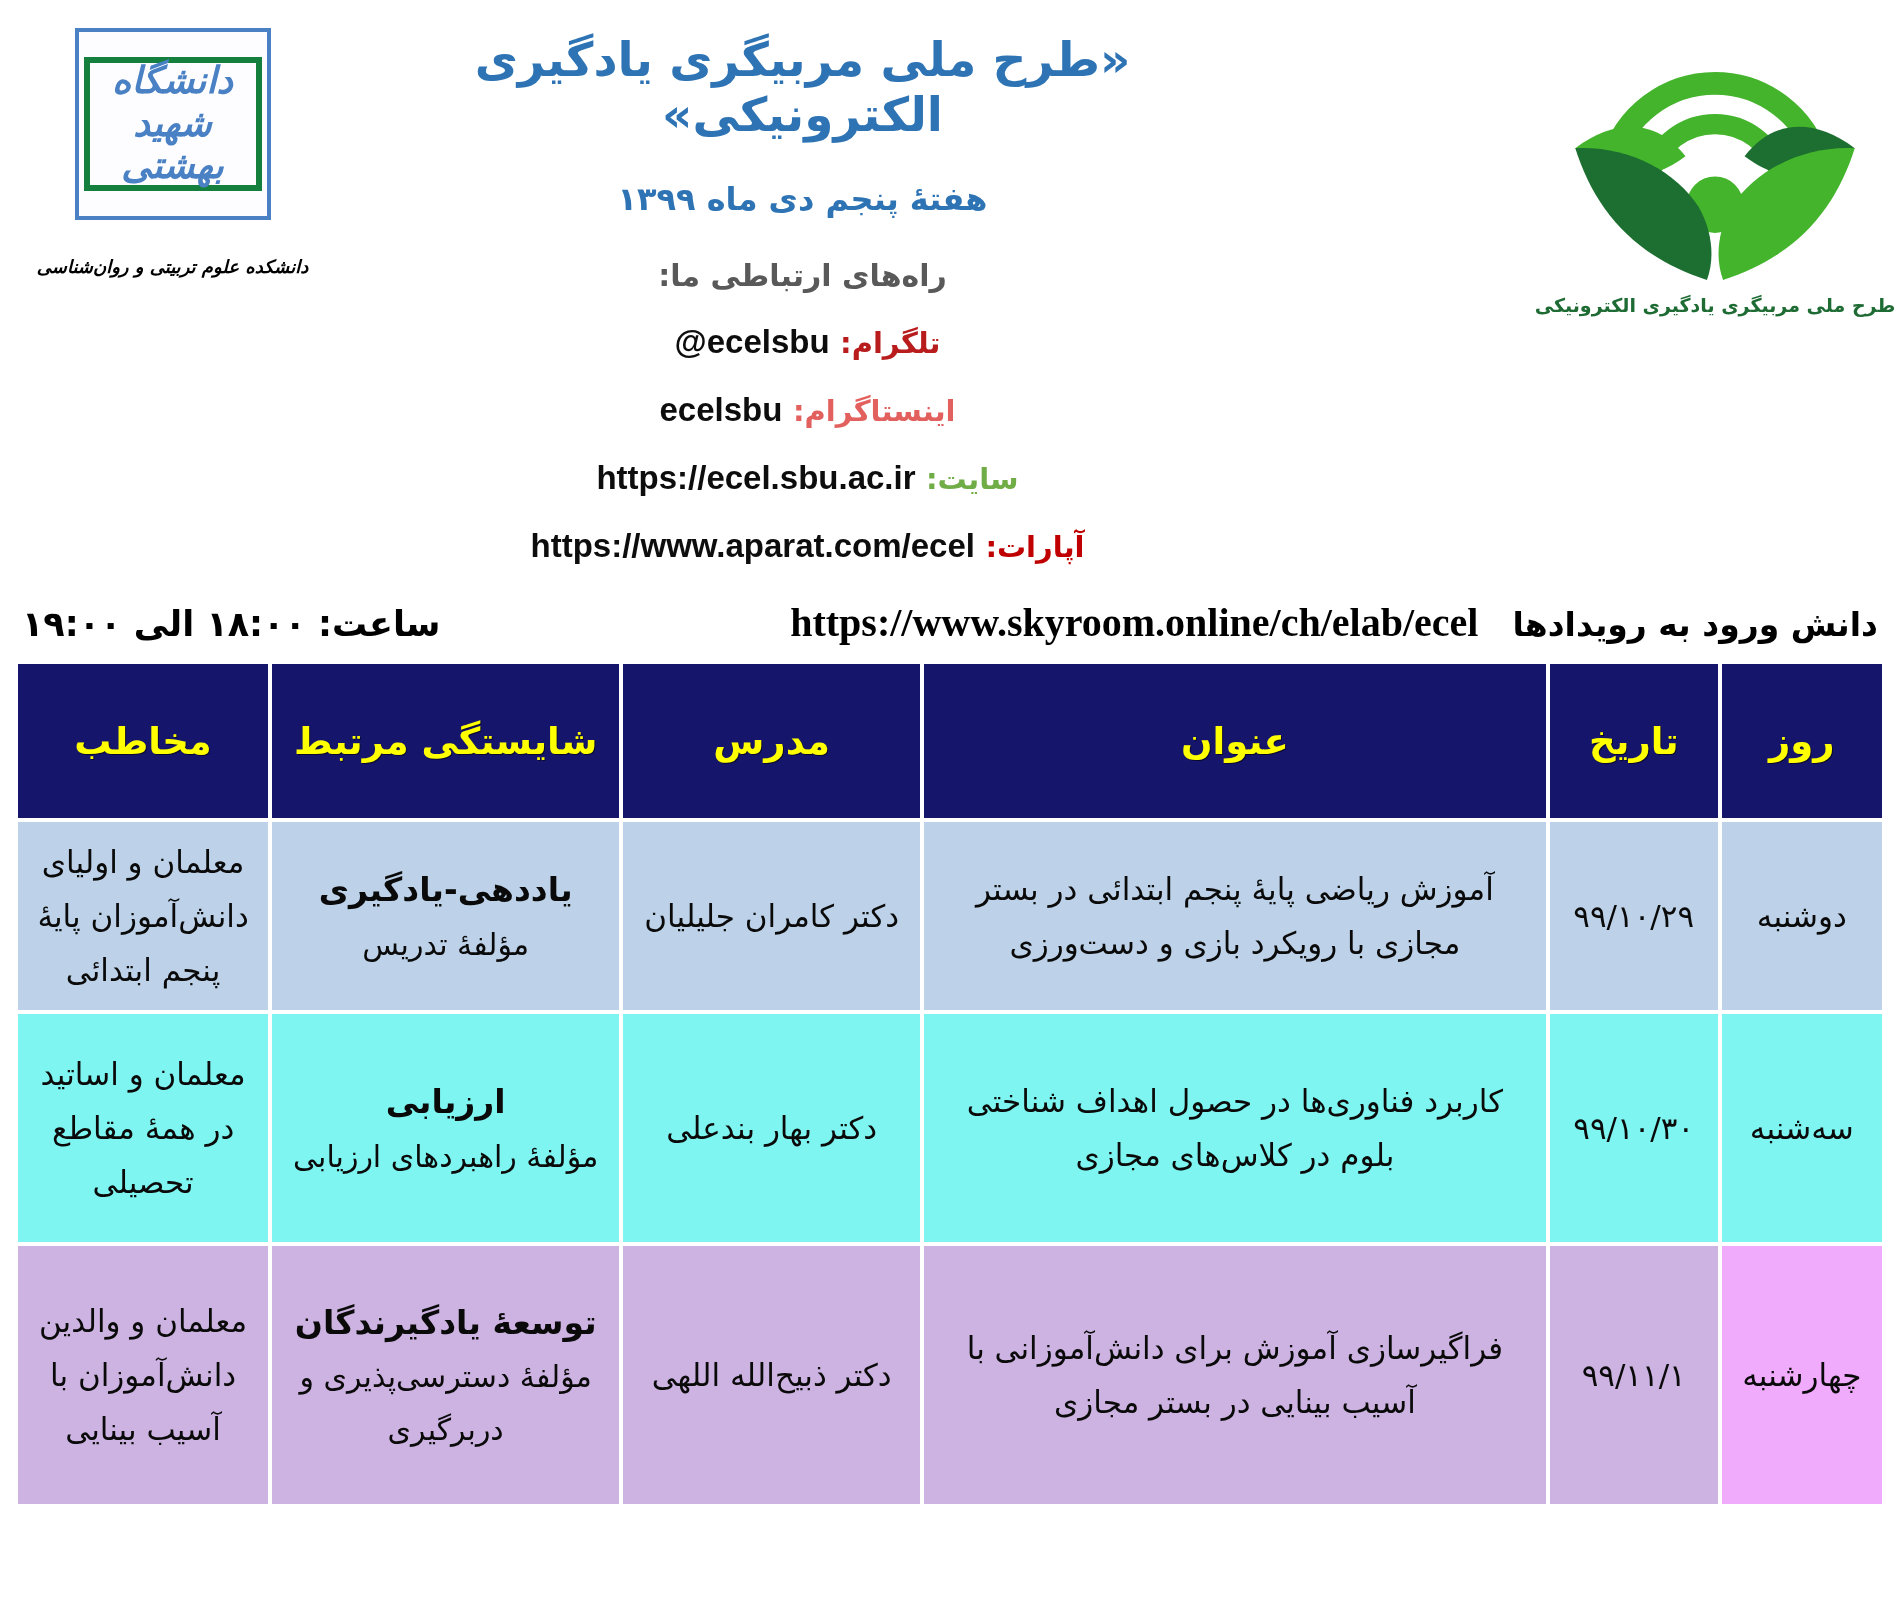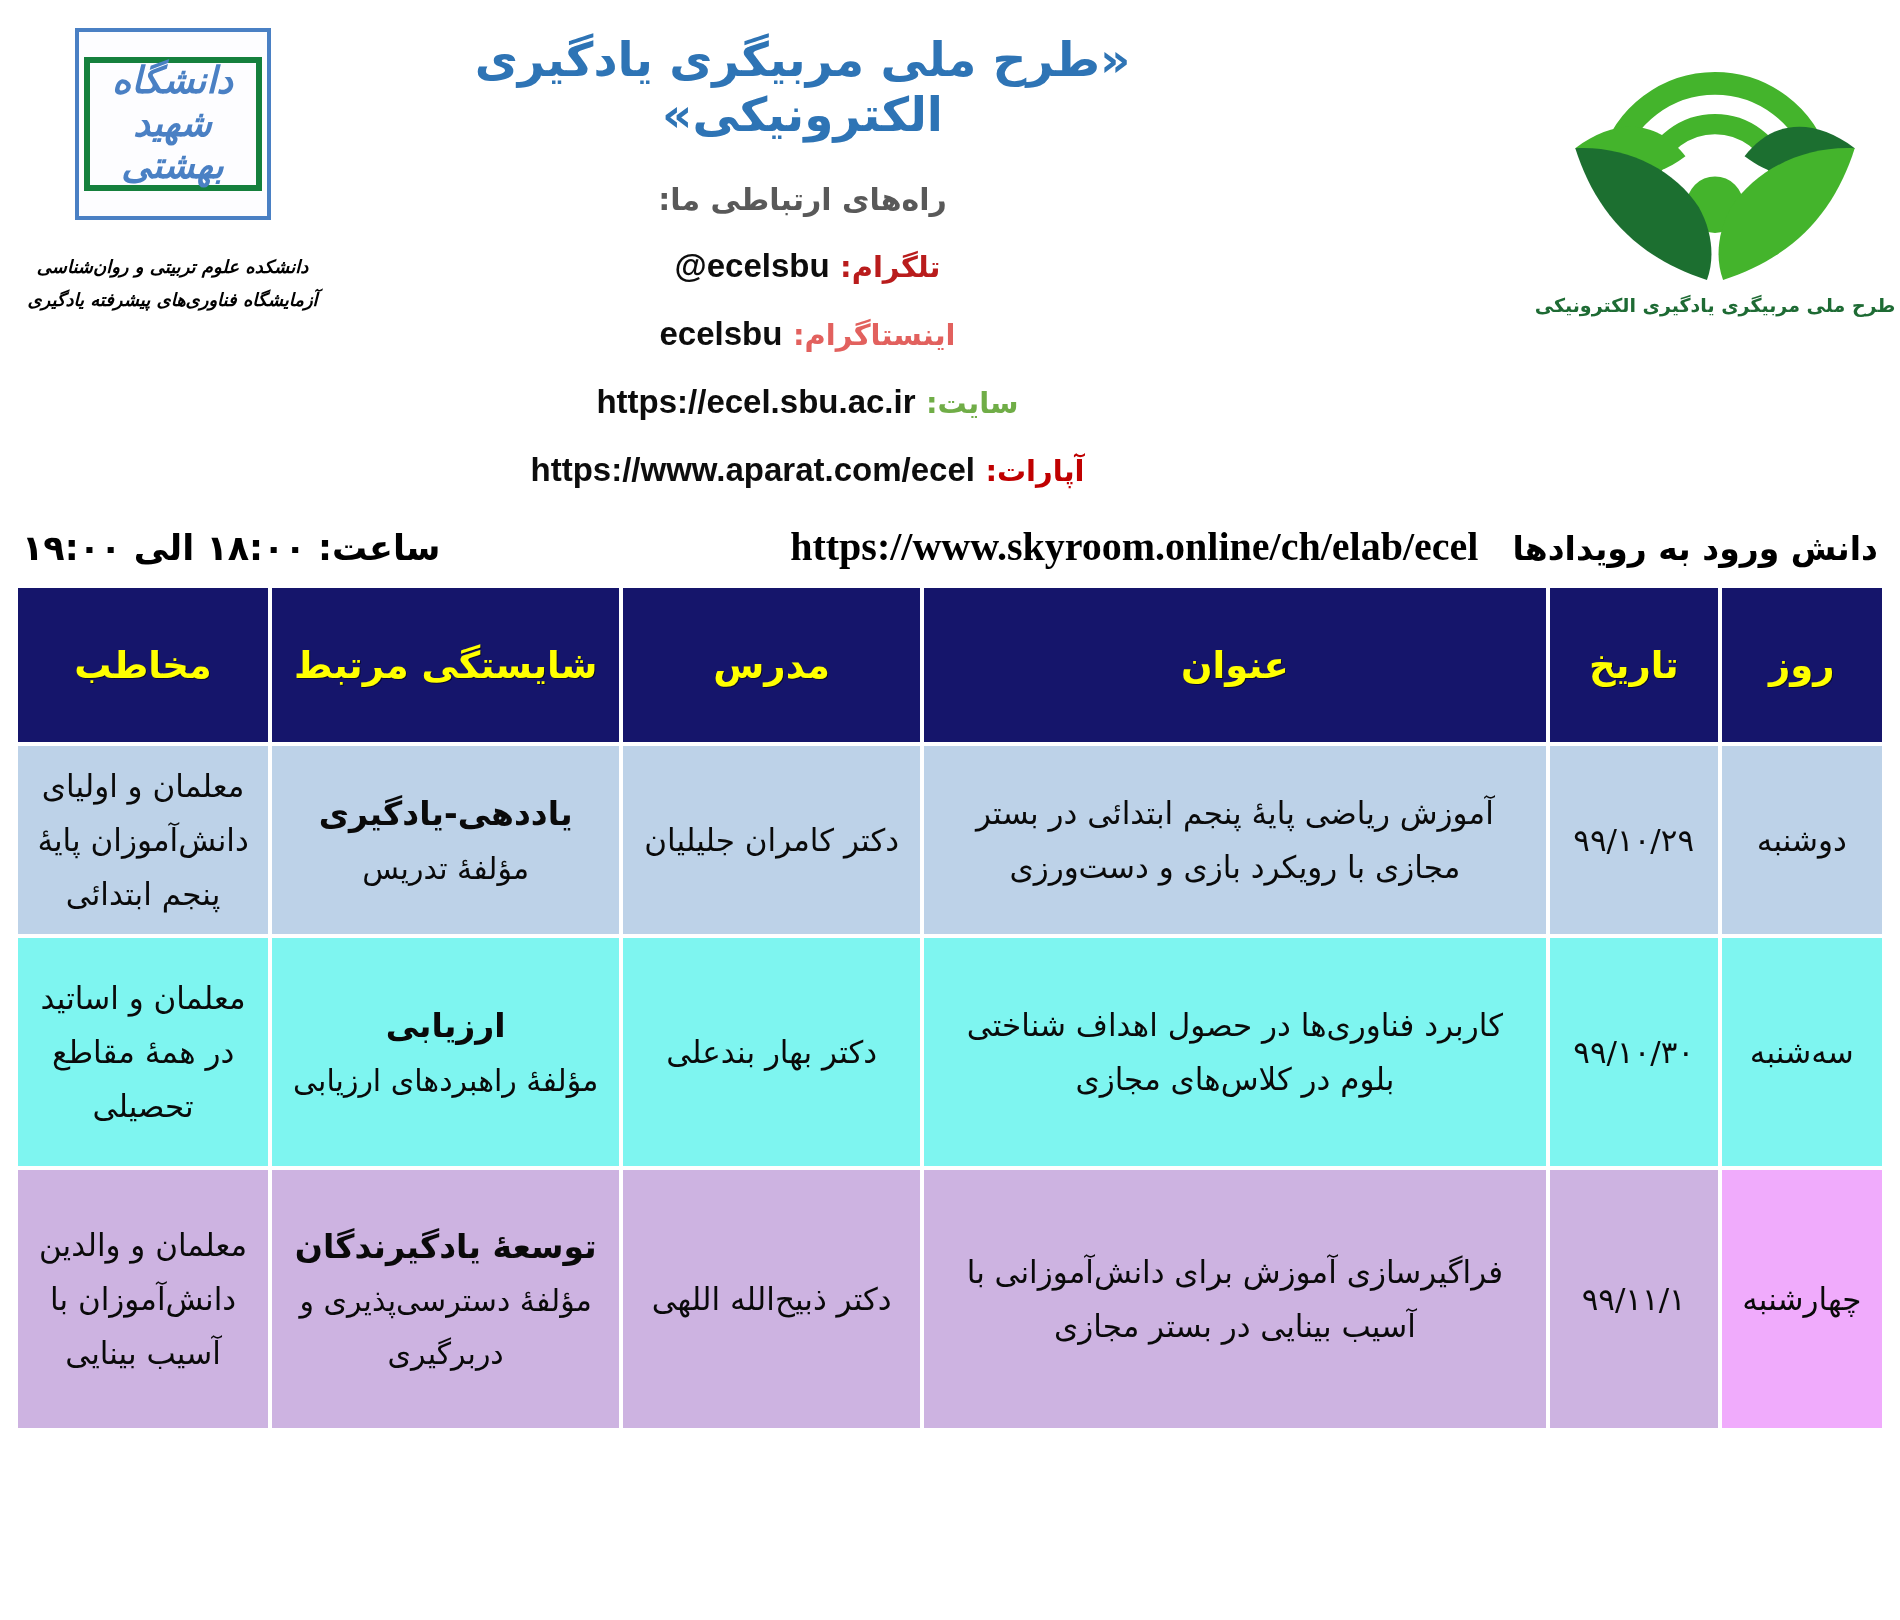--- a/index.html
+++ b/index.html
@@ -92,20 +92,21 @@
         <path d="M6 88 C 38 64 68 68 88 94 C 72 106 58 110 42 108 C 28 106 16 100 6 88 Z" fill="#44b42c"></path>
         <path d="M6 88 C 20 132 48 168 104 186 C 110 170 108 150 98 132 C 80 104 44 86 6 88 Z" fill="#1c6f30"></path>
         <path d="M214 88 C 182 64 152 68 132 94 C 148 106 162 110 178 108 C 192 106 204 100 214 88 Z" fill="#1c6f30"></path>
         <path d="M214 88 C 200 132 172 168 116 186 C 110 170 112 150 122 132 C 140 104 176 86 214 88 Z" fill="#44b42c"></path>
       </svg>
       <div class="program-caption">طرح ملی مربیگری یادگیری الکترونیکی</div>
     </div>
 
     <div class="center-col">
       <div class="main-title">«طرح ملی مربیگری یادگیری الکترونیکی»</div>
+      <div class="subtitle">هفتهٔ پنجم دی ماه ۱۳۹۹</div>
 
       <div class="contact-heading">راه‌های ارتباطی ما:</div>
 
       <div class="contact-item">
         <span class="c-label" style="color: #b91c1c;">تلگرام:</span>
         <span class="c-value">@ecelsbu</span>
       </div>
       <div class="contact-item">
         <span class="c-label" style="color: rgb(226, 97, 94);">اینستاگرام:</span>
         <span class="c-value">ecelsbu</span>
@@ -123,21 +124,20 @@
     <div class="uni-col">
       <div class="uni-logo">
         <div class="uni-logo-inner">
           <span>دانشگاه</span>
           <span>شهید</span>
           <span>بهشتی</span>
         </div>
       </div>
       <div class="uni-lines">
         <div>دانشکده علوم تربیتی و روان‌شناسی</div>
-        <div>آزمایشگاه فناوری‌های پیشرفته یادگیری</div>
       </div>
     </div>
   </div>
 
   <div class="events-bar">
     <div class="events-right">
       <span class="events-link-label">دانش ورود به رویدادها</span>
       <span class="events-link-url">https://www.skyroom.online/ch/elab/ecel</span>
     </div>
     <div class="session-time">ساعت: ۱۸:۰۰ الی ۱۹:۰۰</div>

